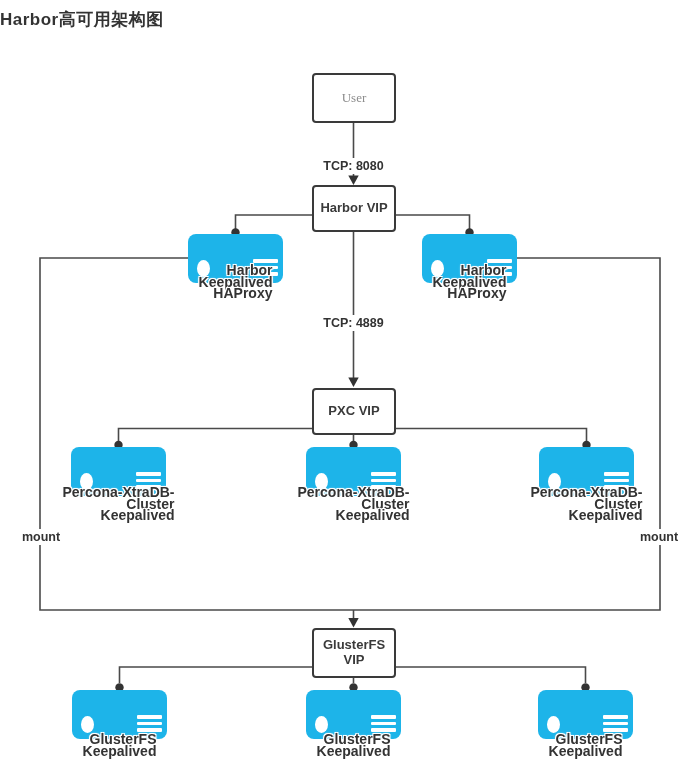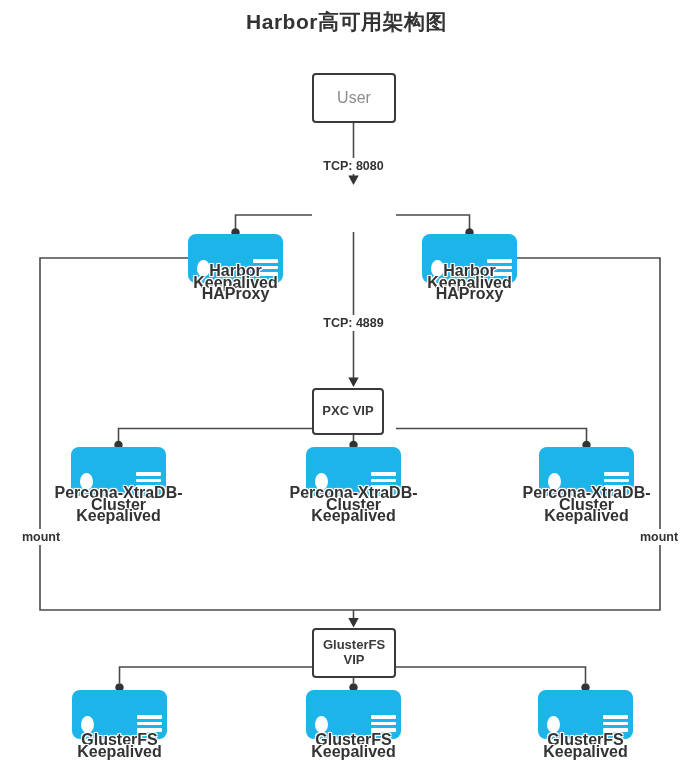--- a/index.html
+++ b/index.html
@@ -1,50 +1,50 @@
 <!DOCTYPE html>
 <html><head>
 <meta charset="utf-8">
 <style>
   html,body { margin:0; padding:0; background:#ffffff; }
   .canvas {
     position:relative; width:693px; height:778px; background:#ffffff;
     font-family:"Liberation Sans", sans-serif; overflow:hidden; margin:0 auto;
   }
   .title {
-    position:absolute; top:8px; left:0; width:100%; text-align:center;
-    font-size:21px; font-weight:bold; color:#333333; letter-spacing:0.5px;
+    position:absolute; top:8px; left:0; width:100%; text-align:left;
+    font-size:17px; font-weight:bold; color:#333333; letter-spacing:0.5px;
   }
   svg.connectors { position:absolute; left:0; top:0; }
 
   .vip-box {
     position:absolute; box-sizing:border-box; background:#ffffff;
     border:2px solid #3a3a3a; border-radius:4px;
     display:flex; align-items:center; justify-content:center; text-align:center;
     font-weight:bold; font-size:13px; color:#3a3a3a; line-height:1.15; z-index:3;
   }
-  #box-user        { left:312px; top:73px;  width:84px; height:50px; font-weight:normal; color:#8c8c8c; font-size:16px; }
+  #box-user        { left:312px; top:73px;  width:84px; height:50px; font-weight:normal; color:#8c8c8c; font-size:13px;font-family:Liberation Serif, serif; }
   #box-harbor-vip  { left:312px; top:185px; width:84px; height:47px; }
-  #box-pxc-vip     { left:312px; top:388px; width:72px; height:47px; }
+  #box-pxc-vip     { left:312px; top:388px; width:84px; height:47px; }
   #box-gluster-vip { left:312px; top:628px; width:84px; height:50px; }
 
   .server {
     position:absolute; width:95px; height:49px; background:#1db4e9;
     border-radius:8px; z-index:2;
   }
   .server .led {
     position:absolute; left:9px; bottom:6px; width:13px; height:17px;
     background:#ffffff; border-radius:50%;
   }
   .server .vents { position:absolute; right:5px; top:25px; width:25px; }
   .server .vents i { display:block; height:3.5px; background:#ffffff; margin-bottom:3px; border-radius:1px; }
 
   .server-label {
-    position:absolute; transform:translateX(-50%); text-align:center;
-    font-weight:bold; font-size:16px; color:#333333; line-height:11.5px;
+    position:absolute; transform:translateX(-50%); text-align:right;
+    font-weight:bold; font-size:14px; color:#333333; line-height:11.5px;
     white-space:nowrap; z-index:4;
     text-shadow:-1px -1px 0 #fff, 1px -1px 0 #fff, -1px 1px 0 #fff, 1px 1px 0 #fff, 0 0 3px #fff;
   }
   .server-label span { display:block; }
 
   .edge-label {
     position:absolute; transform:translate(-50%,-50%); background:#ffffff;
     font-weight:bold; font-size:12.5px; color:#333333; padding:1px 4px;
     white-space:nowrap; z-index:5;margin-top:12px;
   }
@@ -77,20 +77,23 @@
       <circle cx="586.5" cy="445" r="4.2"></circle>
       <circle cx="119.5" cy="687.5" r="4.2"></circle>
       <circle cx="353.5" cy="687.5" r="4.2"></circle>
       <circle cx="585.5" cy="687.5" r="4.2"></circle>
     </g>
   </svg>
 
   <div class="vip-box" id="box-user">
     <span>User</span>
   </div>
+  <div class="vip-box" id="box-harbor-vip">
+    <span>Harbor VIP</span>
+  </div>
   <div class="vip-box" id="box-pxc-vip">
     <span>PXC VIP</span>
   </div>
   <div class="vip-box" id="box-gluster-vip">
     <span>
       <span style="display:block">GlusterFS</span>
       <span style="display:block">VIP</span>
     </span>
   </div>
 

